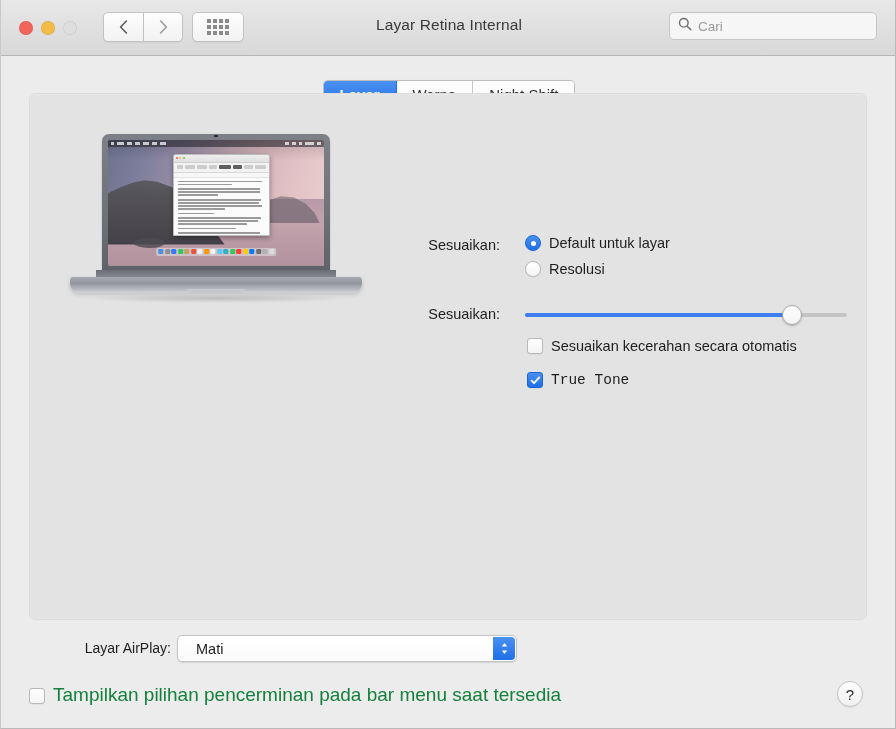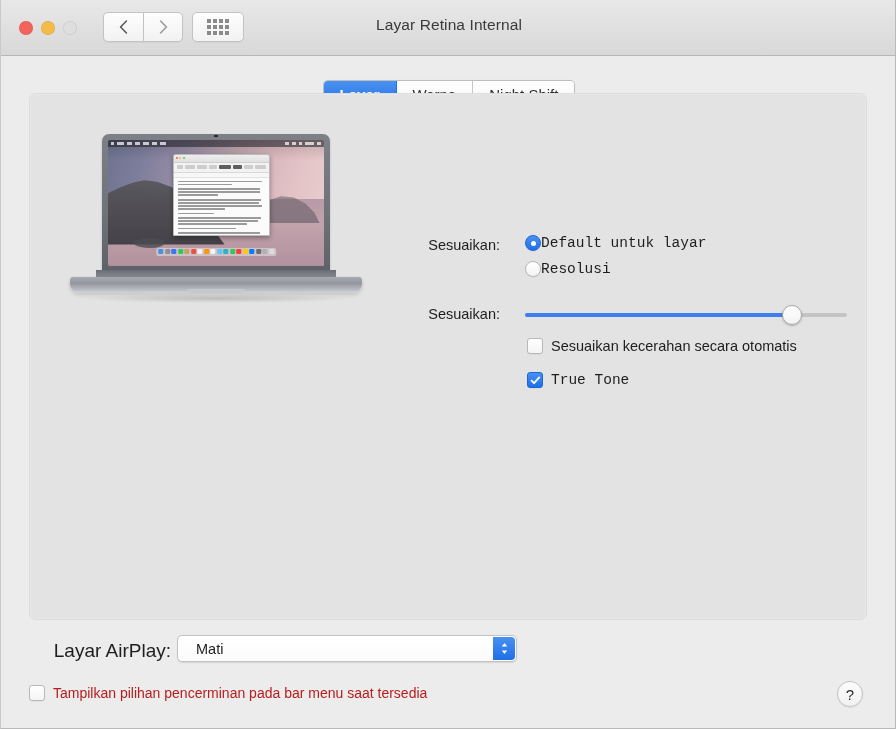--- a/index.html
+++ b/index.html
@@ -254,21 +254,21 @@
   .row-label {
     position: absolute;
     font-size: 14.5px; color: #1e1e1e;
     text-align: right;
     white-space: nowrap;
   }
   #lbl-resolusi  { left: 300px; top: 143px; width: 170px; }
   #lbl-kecerahan { left: 300px; top: 212px; width: 170px; }
 
   .radio-row {
-    position: absolute; display: flex; align-items: flex-end;  font-family: Liberation Mono, monospace;
+    position: absolute; display: flex; align-items: flex-end; gap: 8px;
   }
   #radio-default { left: 495px; top: 141px; }
   #radio-scaled  { left: 495px; top: 167px; }
   .radio {
     width: 16px; height: 16px; border-radius: 50%;
     box-sizing: border-box;
     background: linear-gradient(to bottom, #ffffff, #f4f4f4);
     border: 1px solid #b8b8b8;
     display: flex; align-items: center; justify-content: center;
     flex: 0 0 auto;
@@ -327,21 +327,21 @@
 
   #truetone-desc {
     position: absolute; left: 521px; top: 303px; width: 318px;
     font-size: 13.2px; color: #4a4a4a; line-height: 17px;
   }
 
   
   #lbl-airplay {
     position: absolute; left: 0px; top: 640px; width: 170px;
     text-align: right;
-    font-size: 19px; color: #1e1e1e;
+    font-size: 14px; color: #1e1e1e;
   }
   #airplay-popup {
     position: absolute; left: 176px; top: 635px;
     width: 340px; height: 27px;
     background: linear-gradient(to bottom, #ffffff, #fbfbfb);
     border: 1px solid #c3c3c3;
     border-radius: 5px;
     box-sizing: border-box;
     display: flex; align-items: center;
     box-shadow: 0 .5px 1px rgba(0,0,0,.10);
@@ -354,21 +354,21 @@
     width: 22px; height: 23px;
     background: linear-gradient(to bottom, #4a90f0, #1f6fe8);
     border-radius: 0 4px 4px 0;
     display: flex; align-items: center; justify-content: center;
   }
 
   #chk-mirror {
     position: absolute; left: 28px; top: 684px;
     display: flex; align-items: center; gap: 8px;
   }
-  #chk-mirror span { font-size: 14px; color: #b91c1c; }
+  #chk-mirror span { font-size: 19px; color: #15803d; }
 
   #help-btn {
     position: absolute; left: 836px; top: 681px;
     width: 26px; height: 26px; border-radius: 50%;
     background: linear-gradient(to bottom, #fdfdfd, #f1f1f1);
     border: 1px solid #c4c4c4;
     box-sizing: border-box;
     display: flex; align-items: center; justify-content: center;
     font-size: 15px; color: #2b2b2b;
     box-shadow: 0 .5px 1px rgba(0,0,0,.12);
@@ -411,20 +411,29 @@
           <i></i>
         <i></i>
           <i></i>
           <i></i>
           <i></i>
       </span>
     </div>
 
     <div id="win-title">Layar Retina Internal</div>
 
+    <div id="searchfield">
+      <span class="sicon">
+        <svg width="14" height="14" viewBox="0 0 14 14">
+          <circle cx="5.8" cy="5.8" r="4.3" fill="none" stroke="#6d6d6d" stroke-width="1.4"></circle>
+          <line x1="9.2" y1="9.2" x2="12.8" y2="12.8" stroke="#6d6d6d" stroke-width="1.5" stroke-linecap="round"></line>
+        </svg>
+      </span>
+      <input id="search-input" type="text" placeholder="Cari" style="">
+    </div>
   </div>
 
   <div id="tabs">
     <div class="tabbar">
       <div class="tab active">Layar</div>
       <div class="tab">Warna</div>
       <div class="tab">Night Shift</div>
     </div>
   </div>
 

